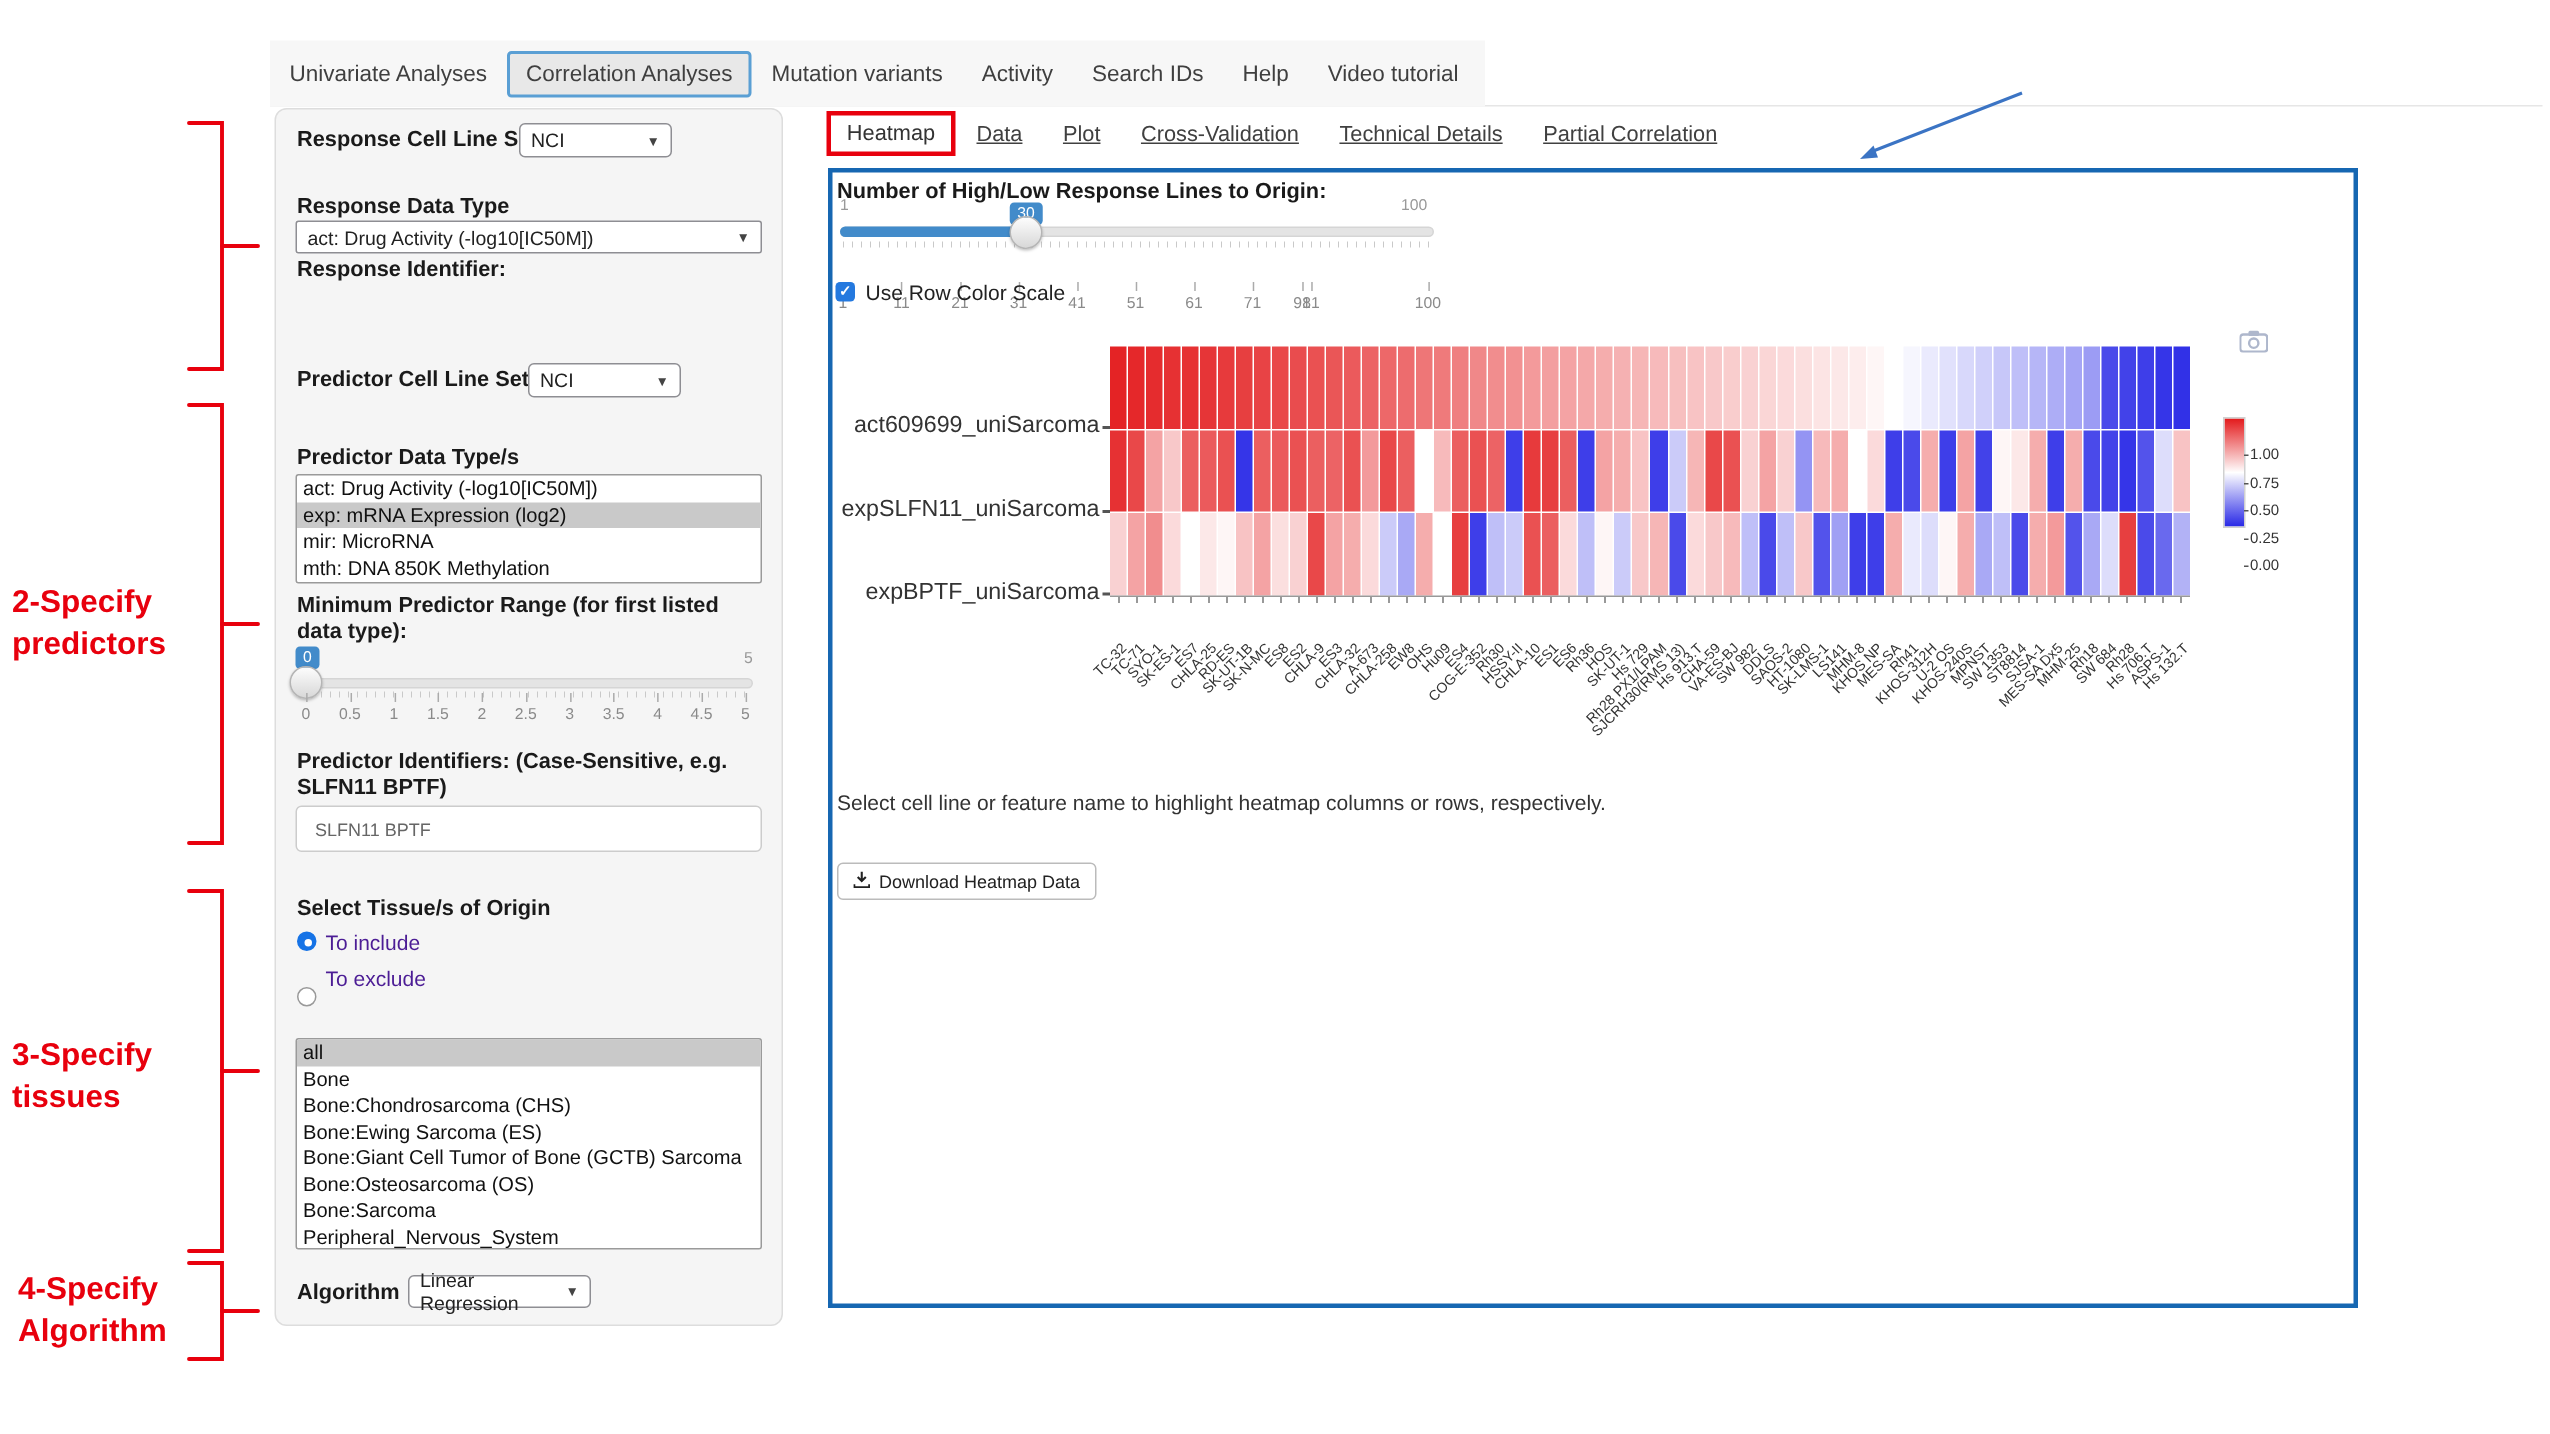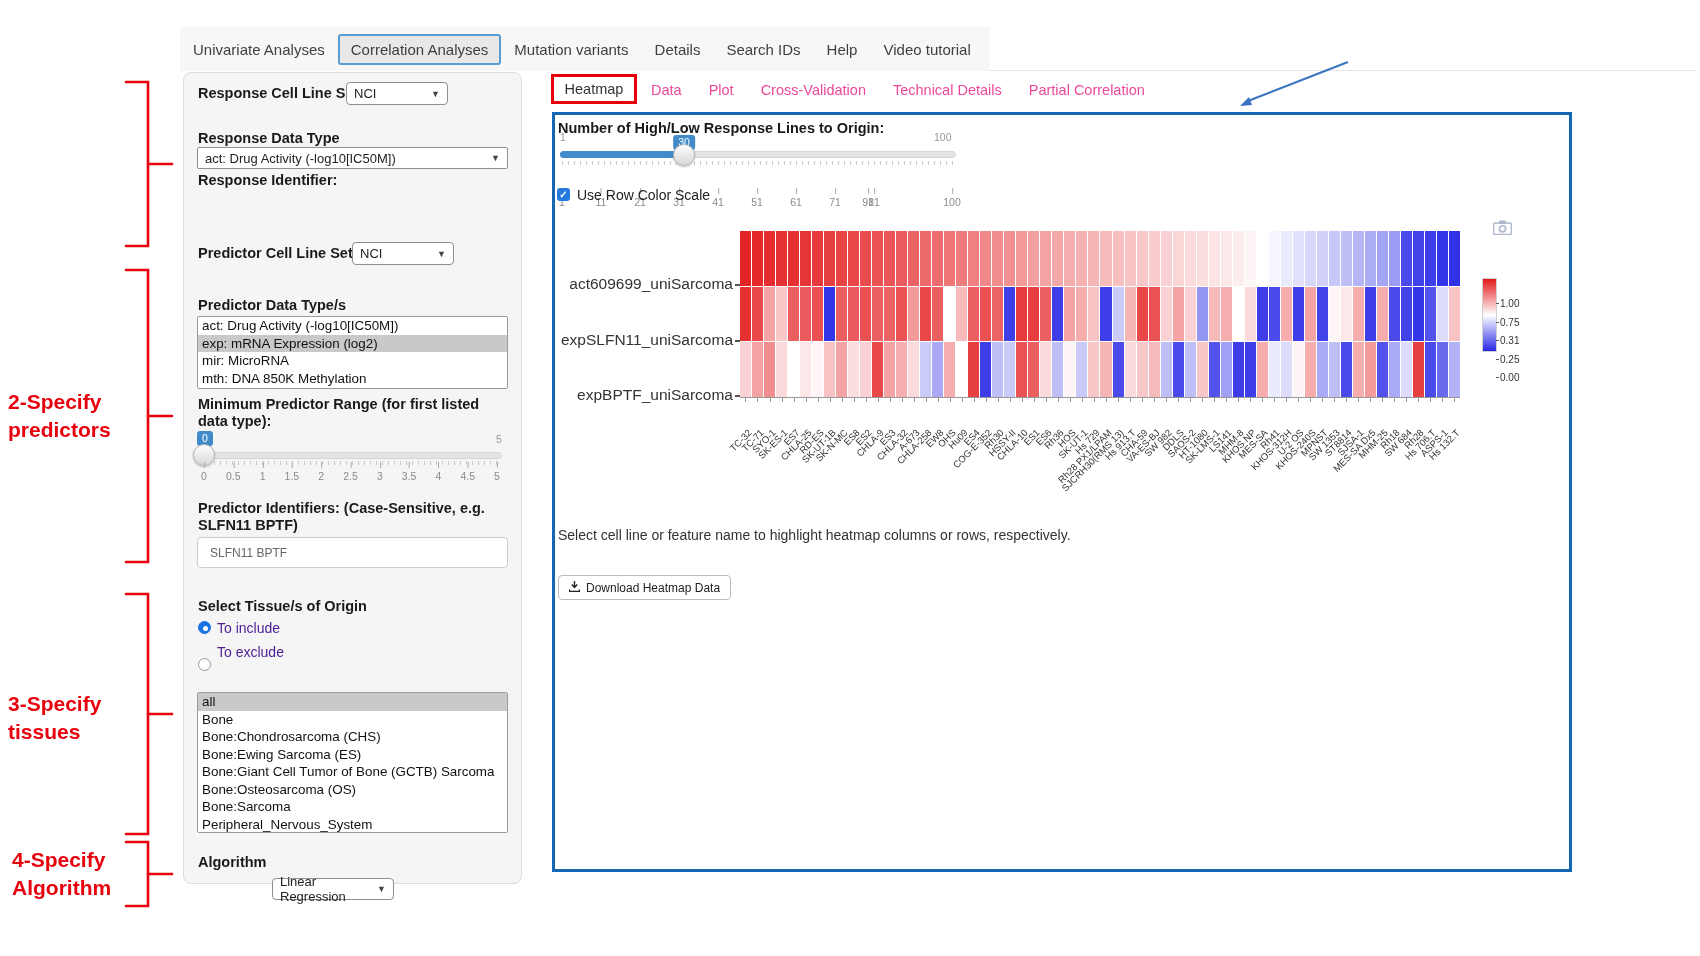--- a/index.html
+++ b/index.html
@@ -42,21 +42,21 @@
   .radio-label{font-size:14px;color:#4c1d95;}
   .checkbox{width:13px;height:13px;background:#2479df;border-radius:3px;color:#fff;
             font-size:10px;line-height:13px;text-align:center;font-weight:700;}
   
   .blue-box{left:552px;top:112px;width:1020px;height:760px;border:3px solid #1667b2;
             background:#fff;box-sizing:border-box;}
   .red-tab-box{left:551px;top:74px;width:86px;height:30px;border:3px solid #e8000d;
                background:#fff;box-sizing:border-box;display:flex;align-items:center;justify-content:center;}
   .panel-tab{font-size:14.5px;white-space:nowrap;}
   .panel-tab.active{color:#333;}
-  .panel-tab.link{color:#ec4899;}
+  .panel-tab.link{color:#404040;text-decoration:underline;}
   #panel-tabs{left:651px;top:82px;display:flex;gap:27px;}
   .hm-row-label{font-size:15.5px;color:#333;text-align:right;width:180px;height:18px;line-height:18px;}
   .xlab{position:absolute;width:90px;text-align:right;font-size:9.5px;color:#333;
         transform:rotate(-45deg);transform-origin:100% 0;white-space:nowrap;top:401px;}
   #hm-grid{left:740px;top:231px;width:720px;height:166px;display:grid;
            grid-template-columns:repeat(60,1fr);grid-template-rows:repeat(3,1fr);
            gap:1px;background:#fff;}
   .hm-cell{width:100%;height:100%;}
   .cb-tick{position:absolute;left:1500px;font-size:10px;color:#333;height:12px;line-height:12px;}
   .cb-tick::before{content:"";position:absolute;left:-4px;top:5px;width:3px;height:1px;background:#555;}
@@ -67,21 +67,21 @@
 </head>
 <body>
 
 <div class="screen" id="screen">
 
   <div class="abs nav-hairline"></div>
   <div class="abs nav-bar" id="nav-tabs">
       <div class="nav-tab">Univariate Analyses</div>
       <div class="nav-tab active">Correlation Analyses</div>
       <div class="nav-tab">Mutation variants</div>
-      <div class="nav-tab">Details</div>
+      <div class="nav-tab">Activity</div>
       <div class="nav-tab">Search IDs</div>
       <div class="nav-tab">Help</div>
       <div class="nav-tab">Video tutorial</div>
     </div>
 
   <div class="abs step-text" id="step-2" style="left:8px;top:388px;">
       <div class="step-line">2-Specify</div>
       <div class="step-line">predictors</div>
     </div>
   <div class="abs step-text" id="step-3" style="left:8px;top:690px;">
@@ -159,21 +159,21 @@
       <div class="lb-row">Bone</div>
       <div class="lb-row">Bone:Chondrosarcoma (CHS)</div>
       <div class="lb-row">Bone:Ewing Sarcoma (ES)</div>
       <div class="lb-row">Bone:Giant Cell Tumor of Bone (GCTB) Sarcoma</div>
       <div class="lb-row">Bone:Osteosarcoma (OS)</div>
       <div class="lb-row">Bone:Sarcoma</div>
       <div class="lb-row">Peripheral_Nervous_System</div>
     </div>
 
   <div class="abs lbl" style="left:198px;top:854px;">Algorithm</div>
-  <div class="abs select" style="left:272px;top:850px;width:122px;height:22px;margin-top:28px;">
+  <div class="abs select" style="left:272px;top:850px;width:122px;height:22px;">
     <span>Linear Regression</span>
     <span class="chev">▼</span>
   </div>
 
   <div class="abs blue-box"></div>
 
   <div class="abs red-tab-box">
     <div class="panel-tab active" id="heatmap-tab-slot">Heatmap</div>
   </div>
   <div class="abs" id="panel-tabs">
@@ -461,21 +461,21 @@
       <div class="xlab" style="left: 1328px;">Rh28</div>
       <div class="xlab" style="left: 1340px;">Hs 706.T</div>
       <div class="xlab" style="left: 1352px;">ASPS-1</div>
       <div class="xlab" style="left: 1364px;">Hs 132.T</div>
     </div>
 
   <div class="abs" id="colorbar" style="left: 1482px; top: 278px; width: 15px; height: 74px; border: 1px solid rgb(208, 208, 208); box-sizing: border-box; background: linear-gradient(rgb(227, 26, 28) 0%, rgb(255, 255, 255) 50%, rgb(40, 40, 230) 100%);"></div>
   <div class="abs" id="cb-labels">
       <div class="cb-tick" style="top: 272px;">1.00</div>
       <div class="cb-tick" style="top: 290.5px;">0.75</div>
-      <div class="cb-tick" style="top: 309px;">0.31</div>
+      <div class="cb-tick" style="top: 309px;">0.50</div>
       <div class="cb-tick" style="top: 327.5px;">0.25</div>
       <div class="cb-tick" style="top: 346px;">0.00</div>
     </div>
 
   <div class="abs" style="left:1493px;top:220px;">
     <svg width="19" height="15" viewBox="0 0 19 15">
       <rect x="0.5" y="3" width="18" height="11.5" rx="2" fill="none" stroke="#aeb7cc" stroke-width="1.6"></rect>
       <rect x="6" y="0.5" width="7" height="3.5" rx="1" fill="#aeb7cc"></rect>
       <circle cx="9.5" cy="8.8" r="3.1" fill="none" stroke="#aeb7cc" stroke-width="1.6"></circle>
     </svg>

